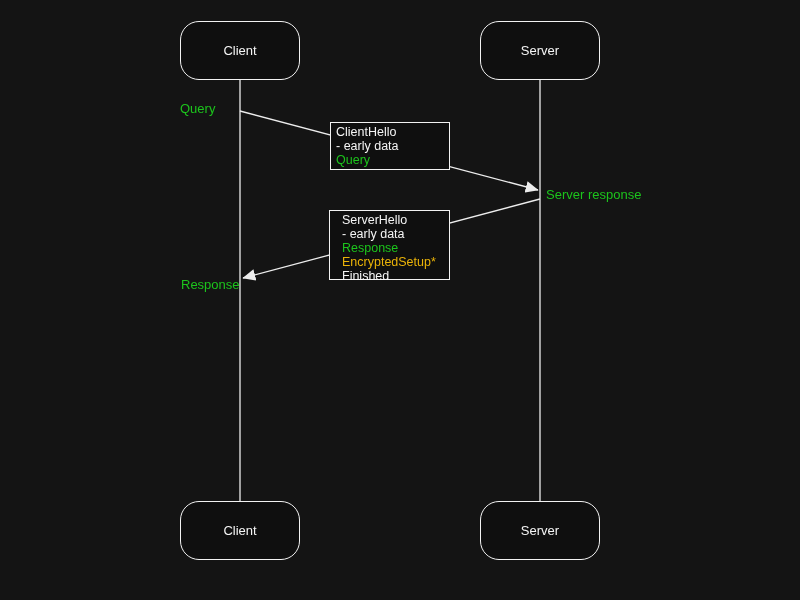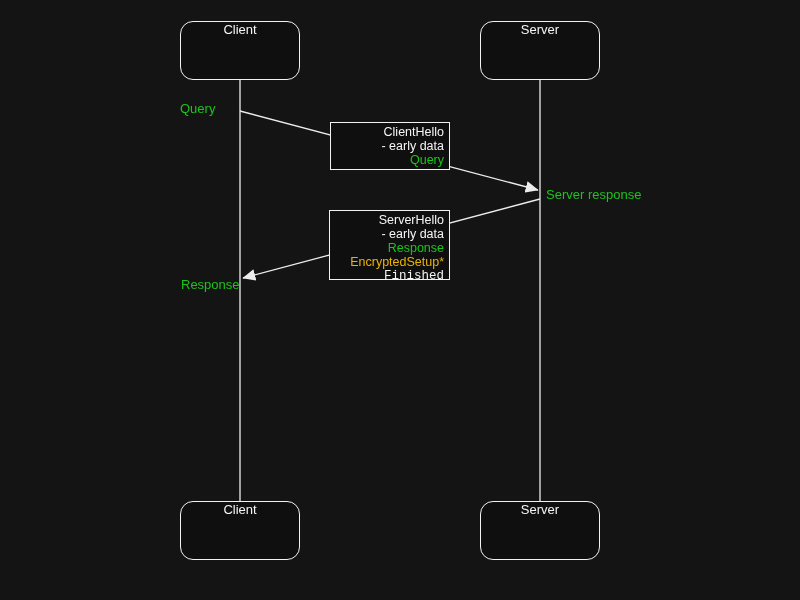--- a/index.html
+++ b/index.html
@@ -8,44 +8,44 @@
     width:800px;height:600px;
     background:#141414;
     font-family:"Liberation Sans", sans-serif;
     overflow:hidden;
   }
   .wires{position:absolute;left:0;top:0;}
   .actor-box{
     position:absolute;
     width:120px;height:59px;
     border:1.5px solid #f2f2f2;
-    border-radius:13px;
+    border-radius:19px;
     background:#0f0f0f;
     box-sizing:border-box;
-    display:flex;justify-content:center;
+    display:flex;align-items:center;justify-content:center;
     color:#f5f5f5;
     font-size:13px;
   }
   .client-top{left:180px;top:21px;}
   .server-top{left:480px;top:21px;}
   .client-bottom{left:180px;top:501px;}
   .server-bottom{left:480px;top:501px;}
   .msg-box{
     position:absolute;
     border:1.5px solid #f2f2f2;
     background:#0f0f0f;
     box-sizing:border-box;
     padding:2px 5px;
     font-size:12.5px;
     line-height:14px;
     white-space:nowrap;
   }
   .msg-clienthello{left:330px;top:122px;width:120px;height:48px;}
   .msg-serverhello{left:329px;top:210px;width:121px;height:70px;padding-left:12px;}
-  .msg-line{display:block;text-align:right;}
+  .msg-line{display:block;}
   .note{
     position:absolute;
     font-size:13px;
     line-height:15px;
     white-space:nowrap;
   }
   .note-query{left:180px;top:101px;}
   .note-compute{left:546px;top:187px;}
   .note-response{left:181px;top:277px;}
 </style>
@@ -85,20 +85,20 @@
     <span class="msg-line" style="color: rgb(245, 245, 245);">ClientHello</span>
     <span class="msg-line" style="color: rgb(245, 245, 245);">- early data</span>
     <span class="msg-line" style="color: rgb(28, 196, 28);">Query</span>
   </div>
 
   <div class="msg-box msg-serverhello">
     <span class="msg-line" style="color: rgb(245, 245, 245);">ServerHello</span>
     <span class="msg-line" style="color: rgb(245, 245, 245);">- early data</span>
     <span class="msg-line" style="color: rgb(28, 196, 28);">Response</span>
     <span class="msg-line" style="color: #eab308;">EncryptedSetup*</span>
-    <span class="msg-line" style="color: rgb(245, 245, 245); font-family: Liberation Mono, monospace;">Finished</span>
+    <span class="msg-line" style="color: rgb(245, 245, 245);">Finished</span>
   </div>
 
   <div class="note note-query" style="color: rgb(28, 196, 28);">Query</div>
   <div class="note note-compute" style="color: rgb(28, 196, 28);">Server response</div>
   <div class="note note-response" style="color: rgb(28, 196, 28);">Response</div>
 
 </div>
 
 </body></html>

